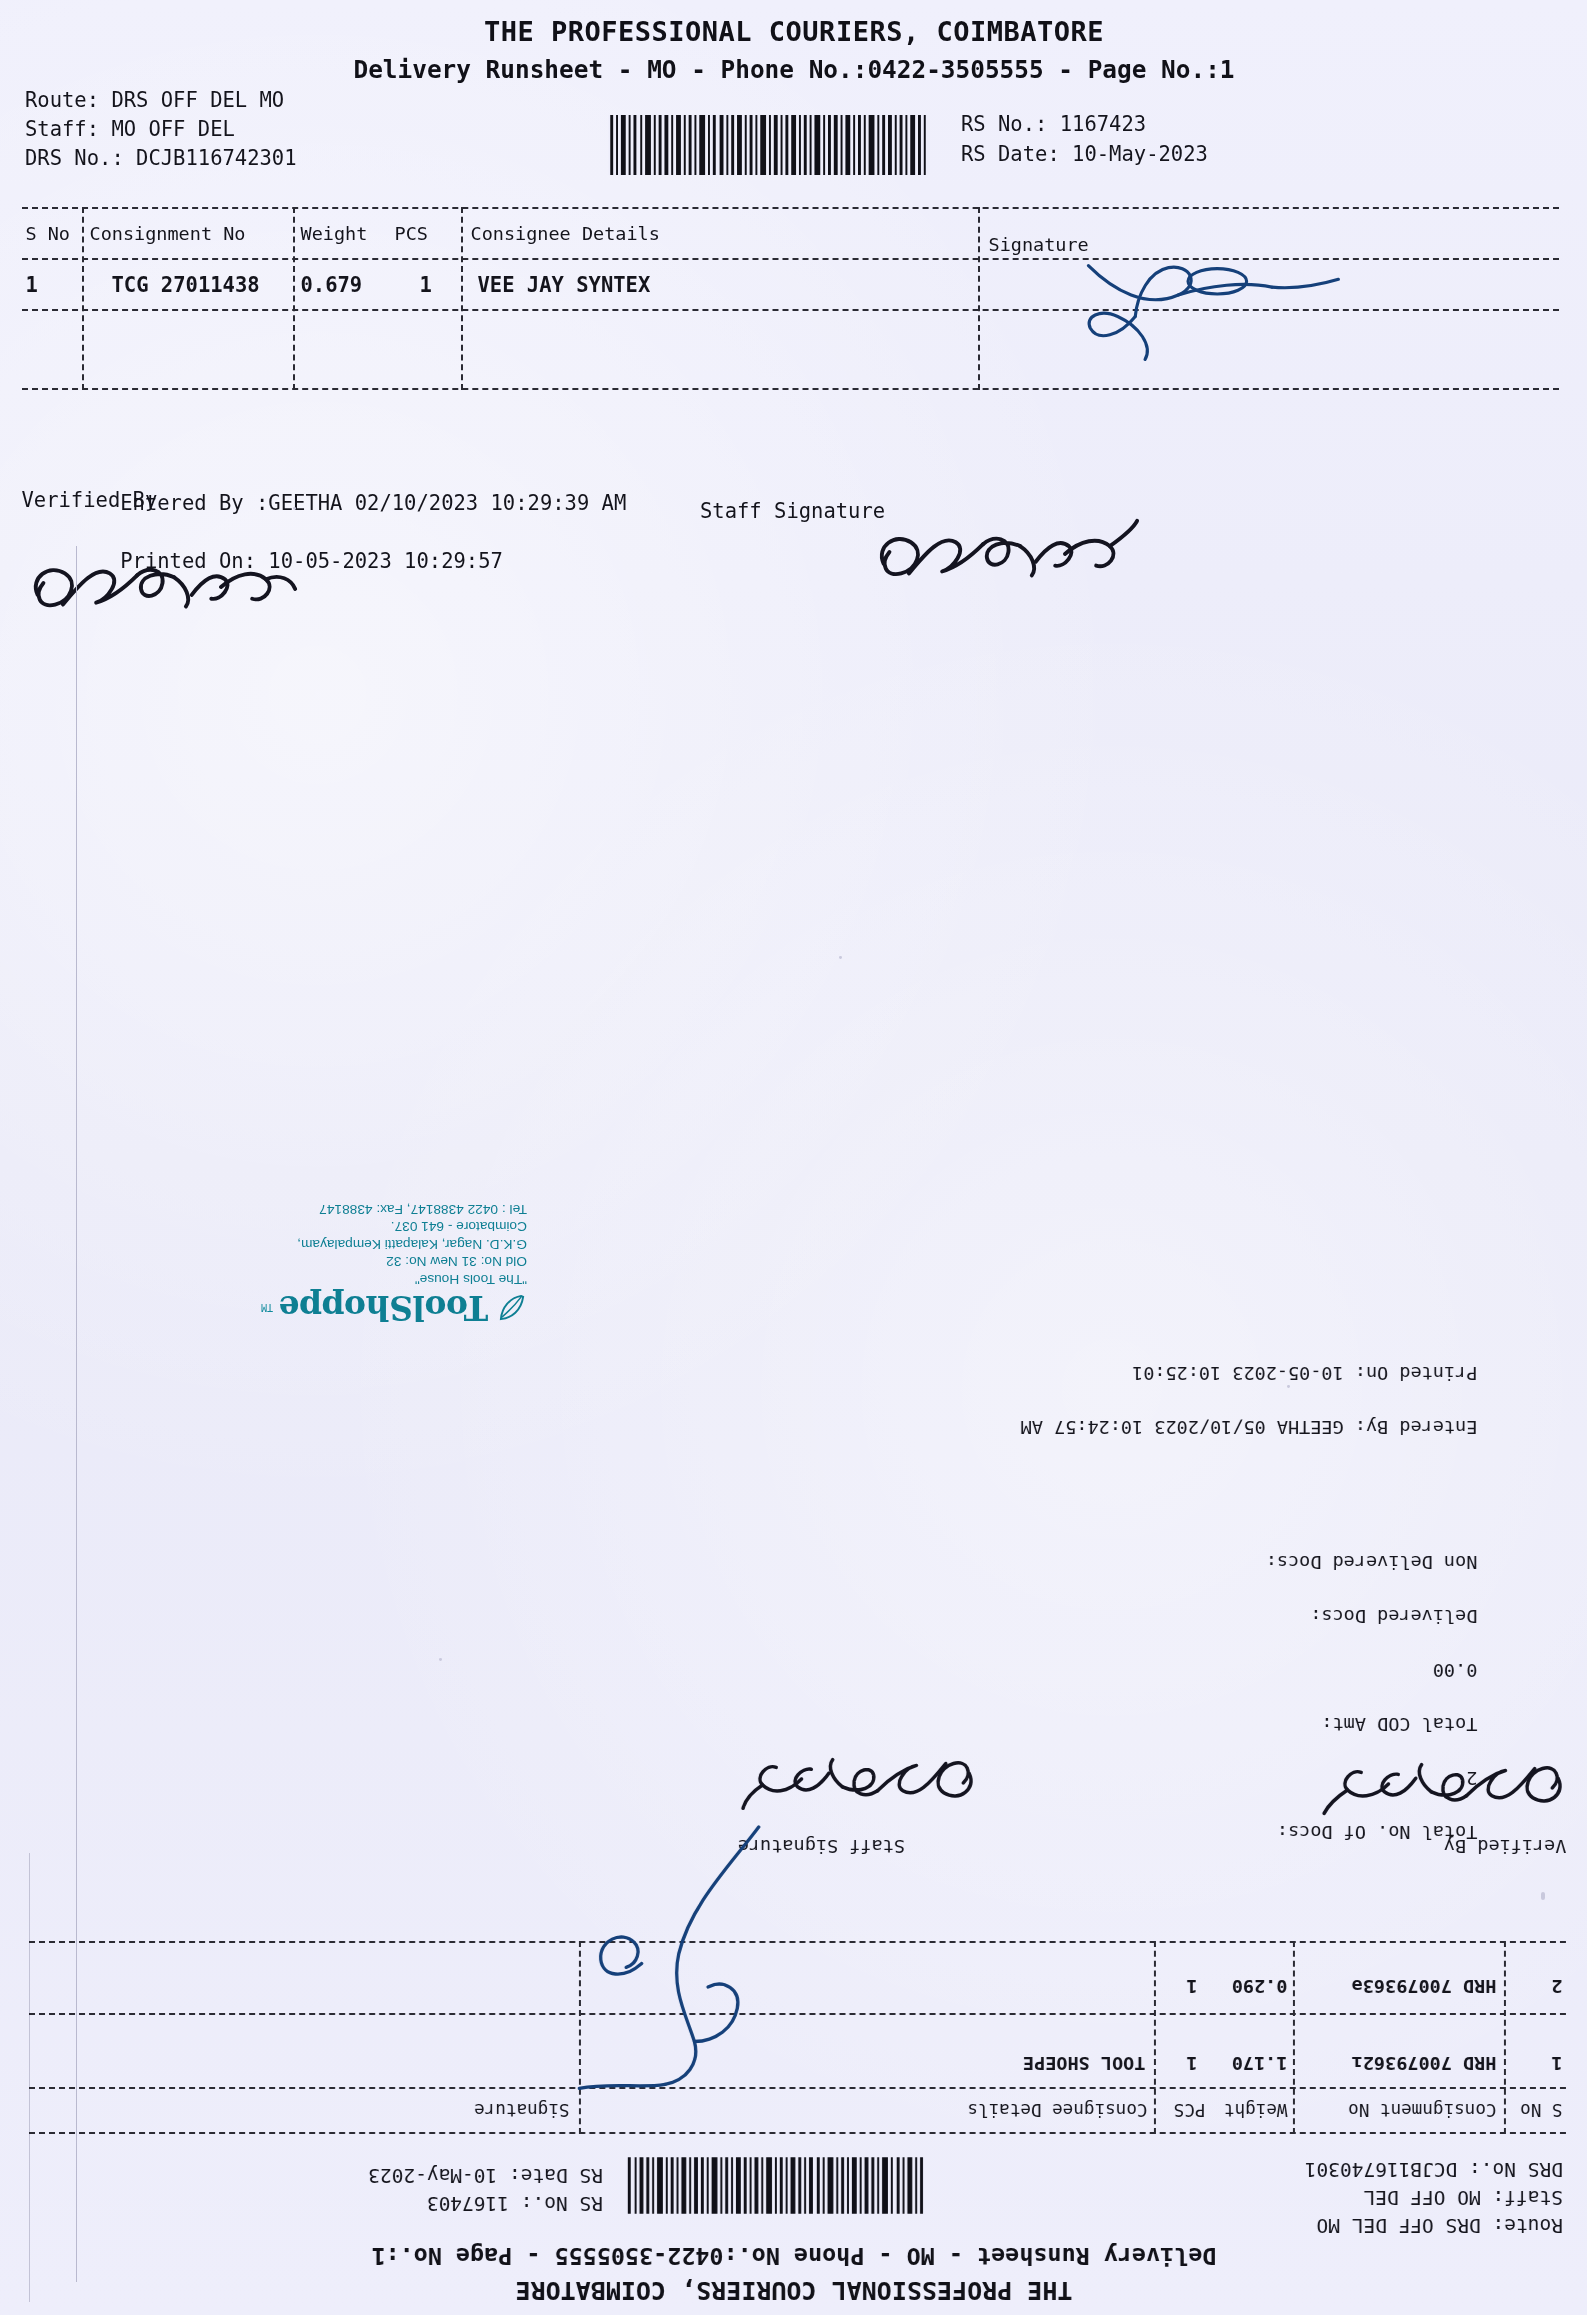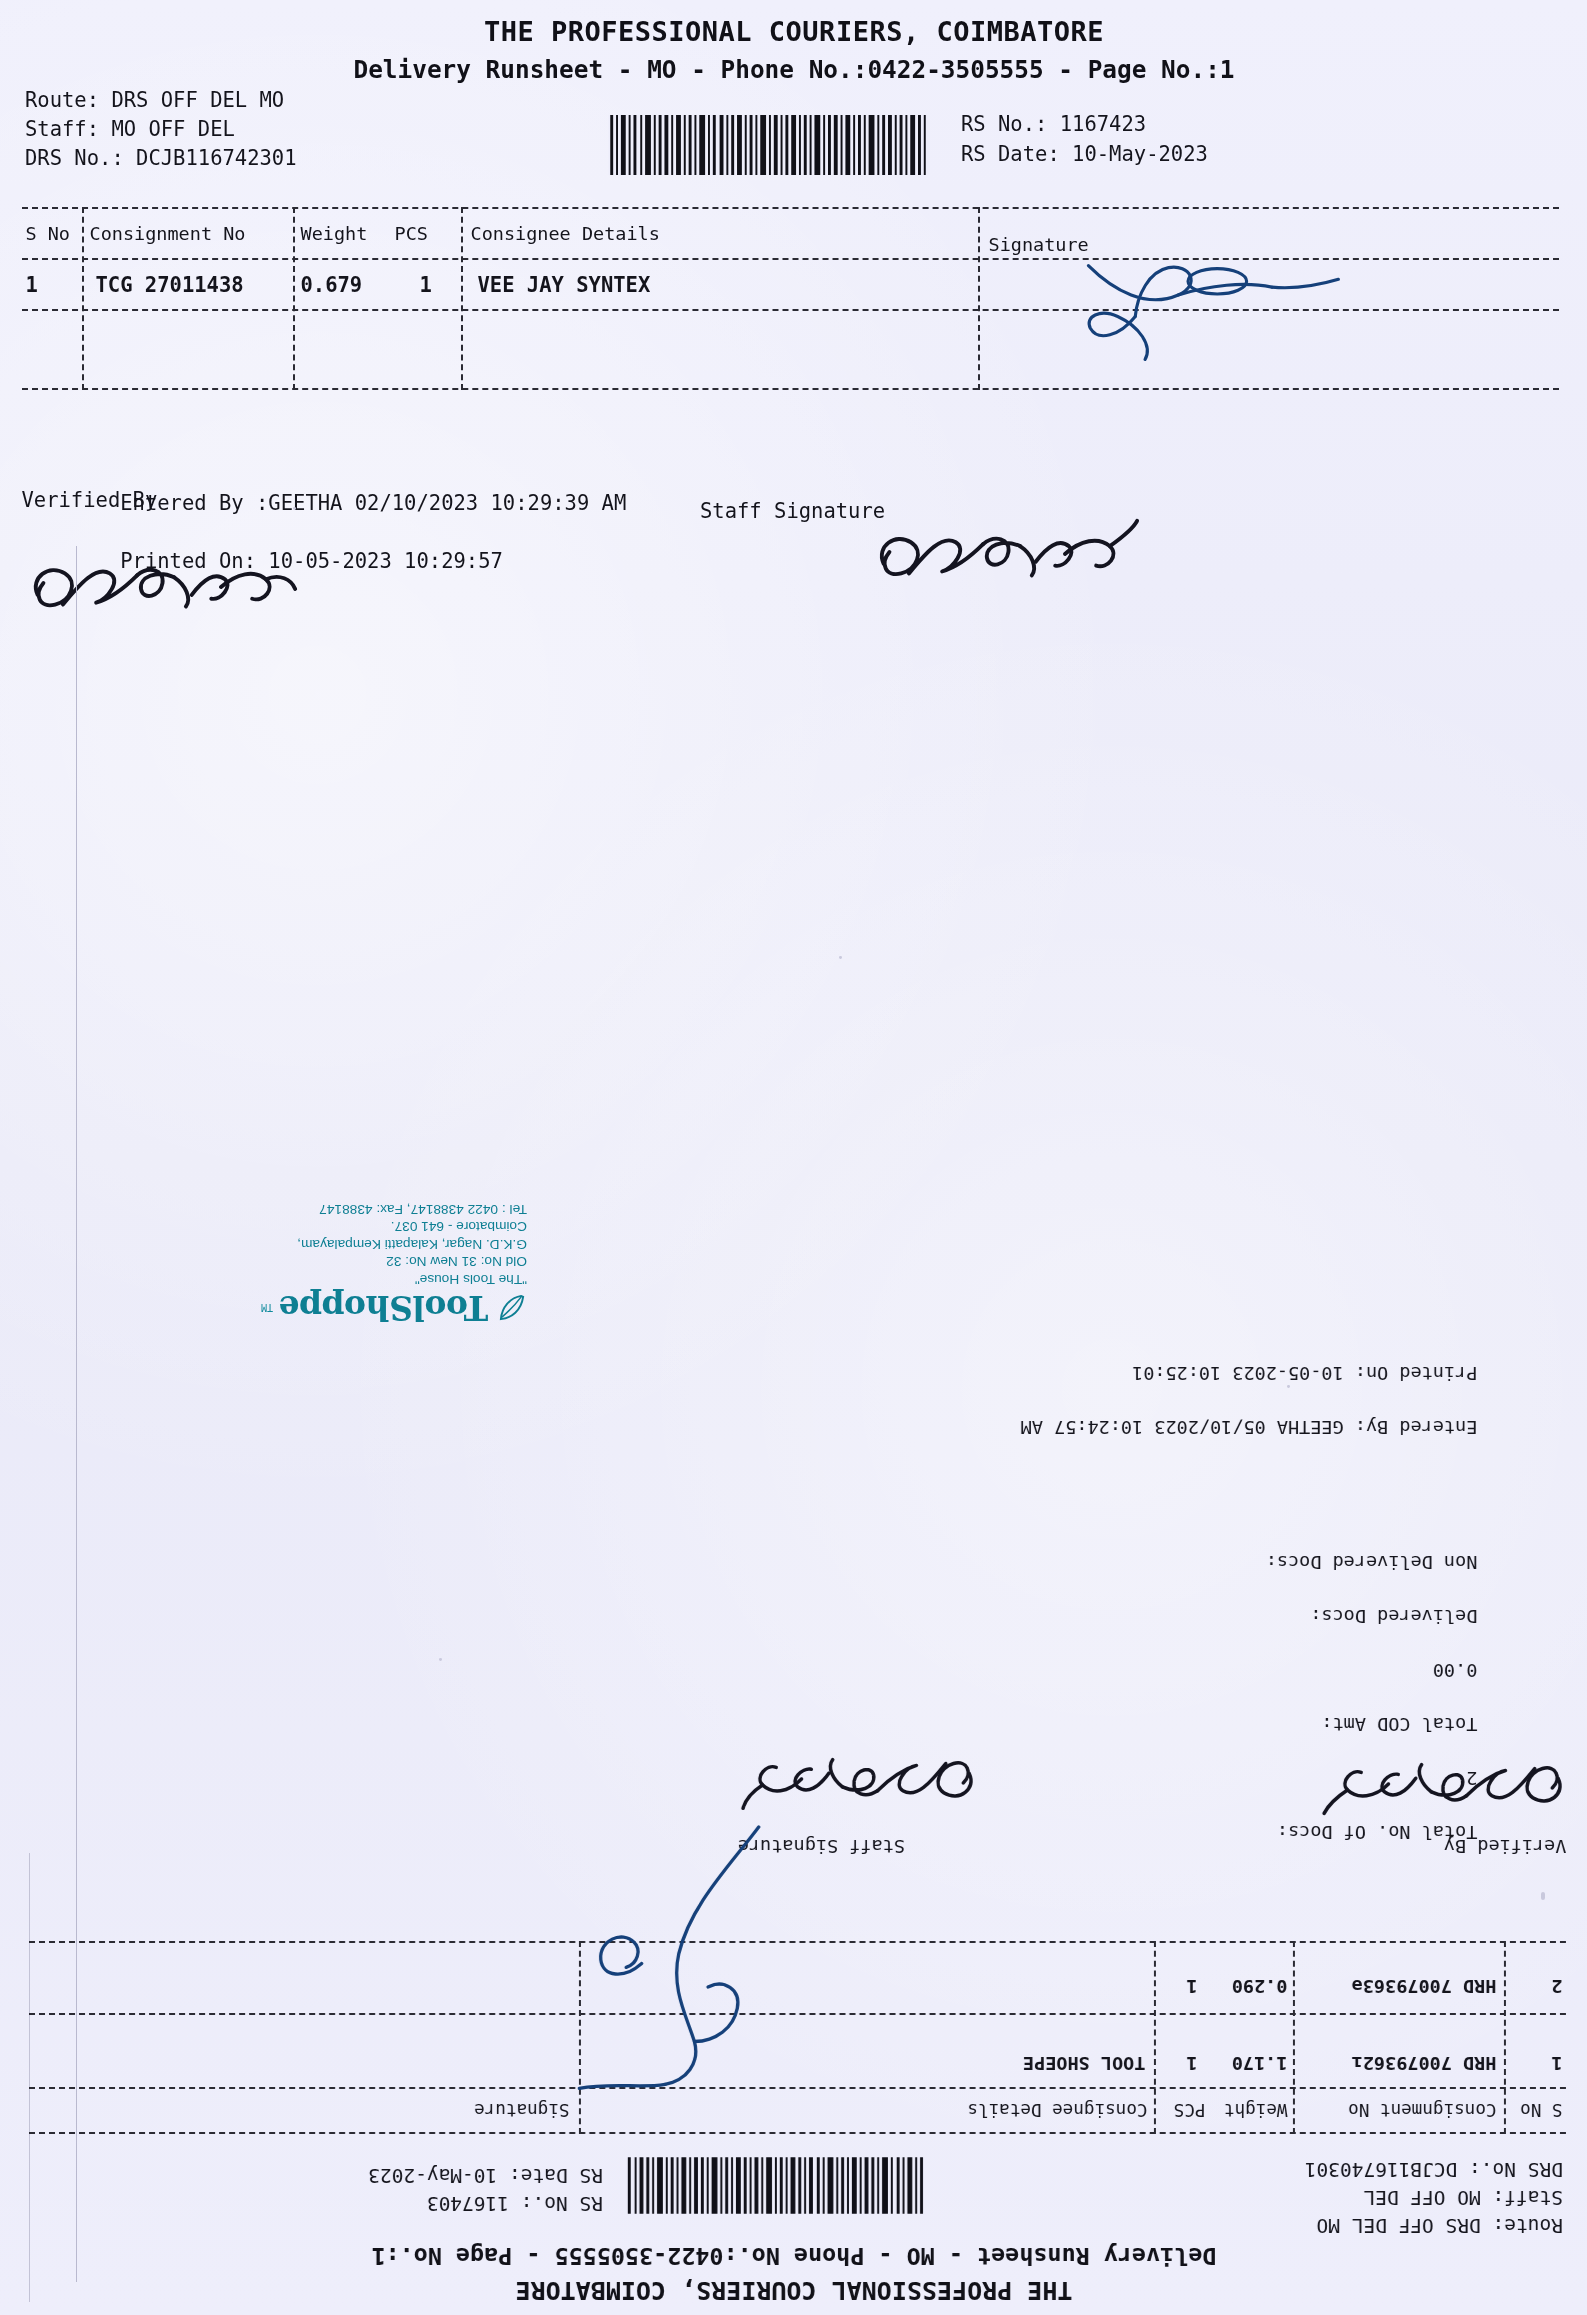--- a/index.html
+++ b/index.html
@@ -397,21 +397,21 @@
       <div class="vline" style="left:956px;"></div>
 
       <div class="cell hdr" style="left:3.9px;  top:15.6px;">S No</div>
       <div class="cell hdr" style="left:68px; top:15.6px;">Consignment No</div>
       <div class="cell hdr" style="left:279px;top:15.6px;">Weight</div>
       <div class="cell hdr" style="left:373px;top:15.6px;">PCS</div>
       <div class="cell hdr" style="left:449px;top:15.6px;">Consignee Details</div>
       <div class="cell hdr" style="left:967px;top:27px;">Signature</div>
 
       <div class="cell val" style="left:3.9px;  top:66px;">1</div>
-      <div class="cell val" style="left:74px; top:66px;">TCG 27011438</div>
+      <div class="cell val" style="left:90px; top:66px;">TCG 27011438</div>
       <div class="cell val" style="left:279px;top:66px;">0.679</div>
       <div class="cell val" style="left:398px;top:66px;">1</div>
       <div class="cell val" style="left:456px;top:66px;">VEE JAY SYNTEX</div>
     </div>
 
     <div class="sig" style="left:1063px; top:252px;">
       <svg width="293" height="127" viewBox="0 0 300 130">
         <g fill="none" stroke="#15407a" stroke-width="3.2" stroke-linecap="round" stroke-linejoin="round">
           <path d="M26 14 C52 40, 86 58, 118 44 C142 33, 130 12, 108 16 C88 20, 76 44, 74 66"></path>
           <path d="M118 44 C150 34, 186 30, 214 36"></path>

